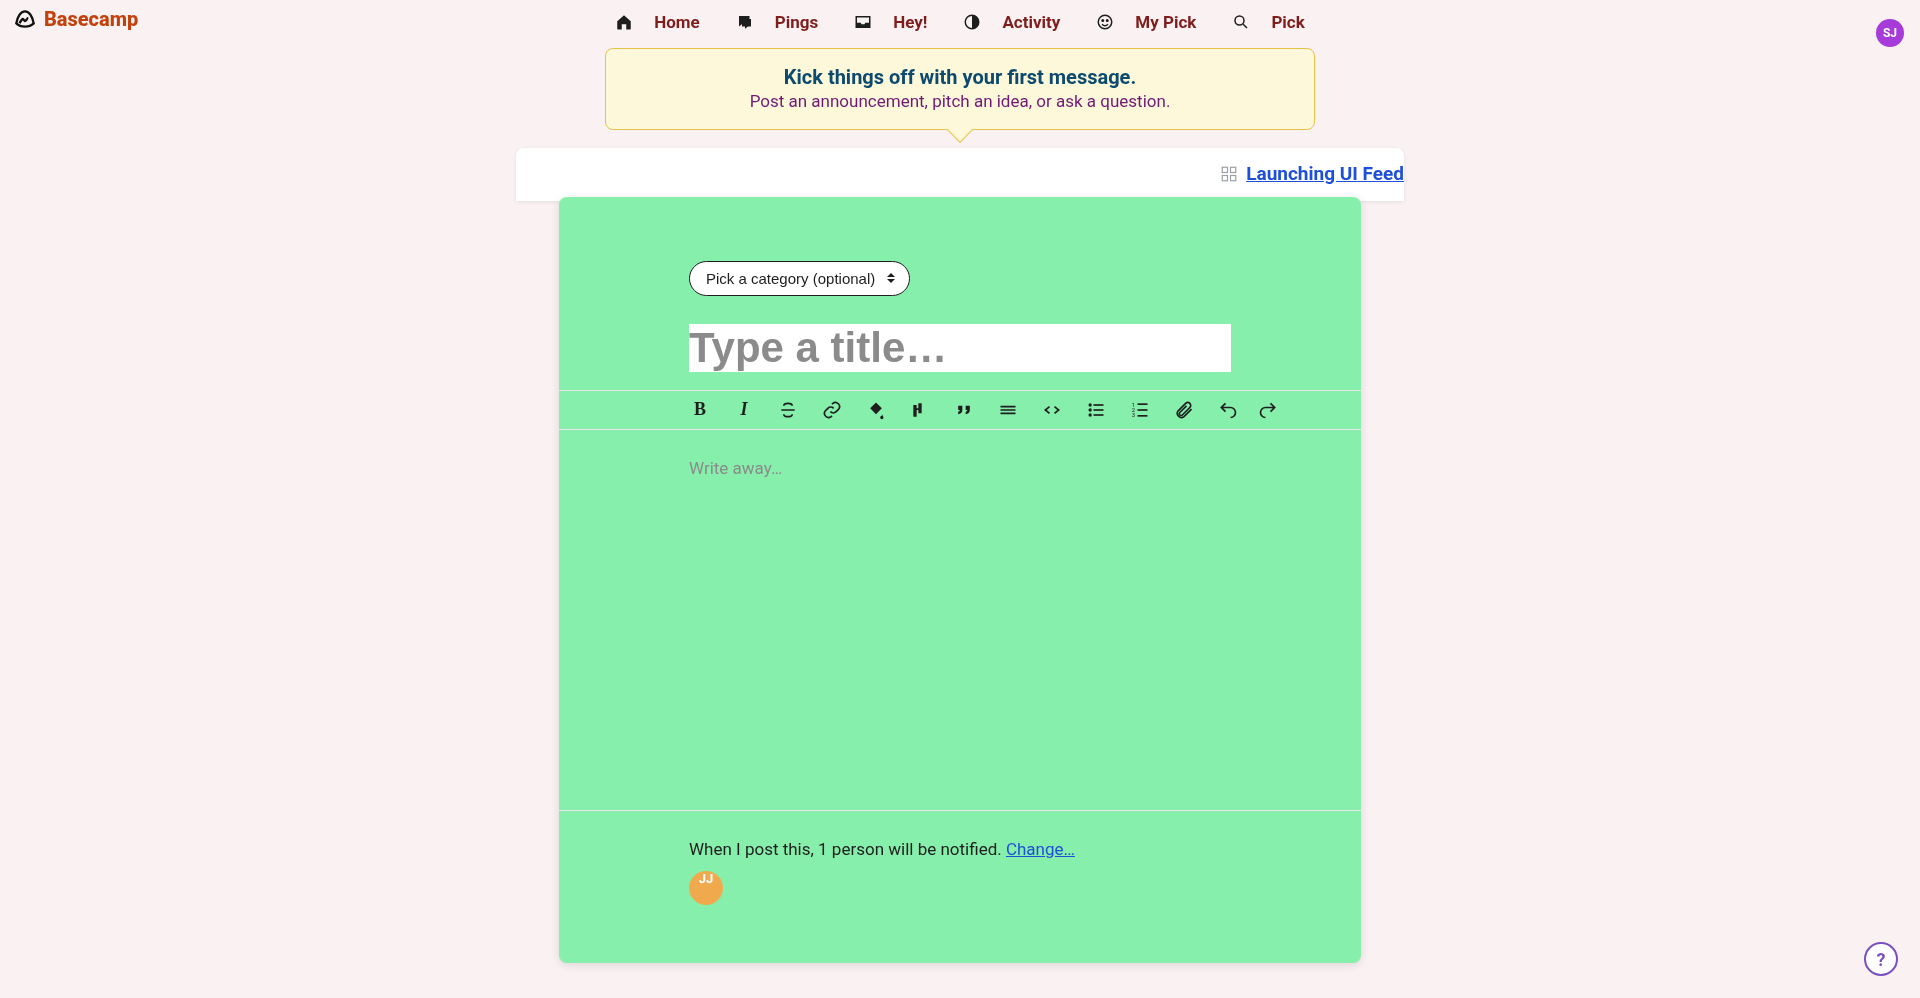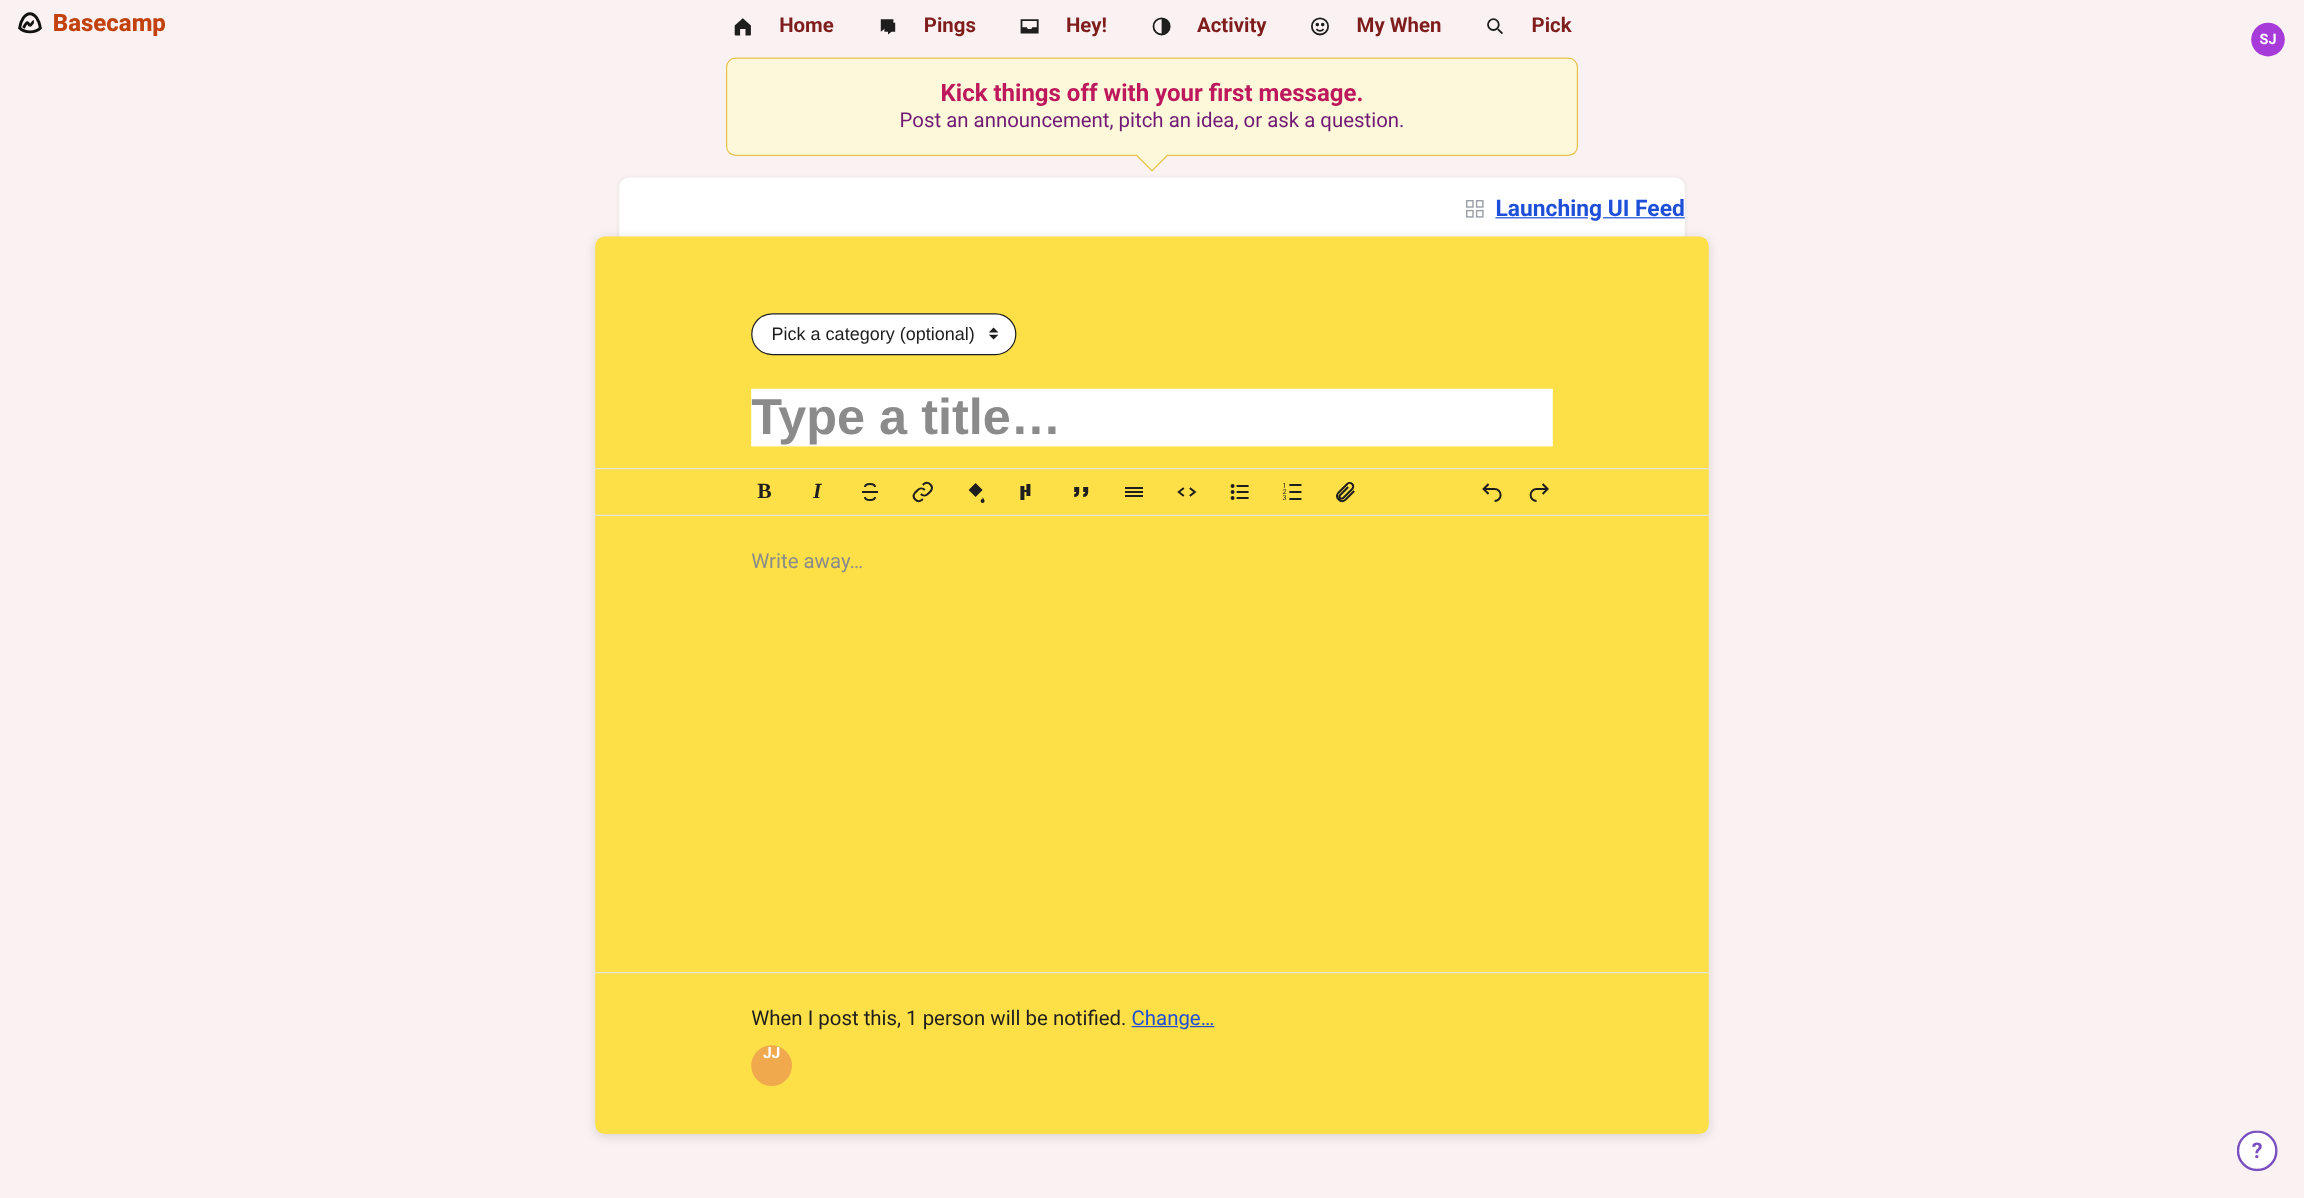--- a/index.html
+++ b/index.html
@@ -68,21 +68,21 @@
   .hint {
     width: 710px;
     margin: 8px auto 0;
     background: #fdf8da;
     border: 1px solid #e6c24a;
     border-radius: 8px;
     padding: 16px 24px 18px;
     text-align: center;
     position: relative;
   }
-  .hint h2 { font-size: 20px; font-weight: 700; margin-bottom: 2px; color:#be185d;}
+  .hint h2 { font-size: 20px; font-weight: 700; margin-bottom: 2px; color:#0c4a6e;}
   .hint p  { font-size: 17px; color:#701a75; }
   .hint::after {
     content: "";
     position: absolute;
     bottom: -10px;
     left: 50%;
     transform: translateX(-50%) rotate(45deg);
     width: 18px; height: 18px;
     background: #fdf8da;
     border-right: 1px solid #e6c24a;
@@ -105,26 +105,26 @@
     font-size: 19px;
     text-decoration: underline;
     display: inline-flex;
     align-items: center;
     gap: 8px;
   }
   .breadcrumb-link svg { width: 18px; height: 18px; stroke:#9aa0a6; }
 
   
   .panel {
-    width: 928px;
+    width: 802px;
     margin: -4px auto 0;
-    background: #fde047;
+    background: #86efac;
     border-radius: 8px;
     box-shadow: 0 2px 10px rgba(0,0,0,0.12);
-    padding-bottom: 40px;
+    padding-bottom: 58px;
     min-height: 640px;
     position: relative;
   }
   .panel-inner {
     padding: 64px 130px 0 130px;
   }
 
   .category-btn {
     border: 1px solid #1e1e1e;
     background: #fff;
@@ -281,21 +281,21 @@
         </svg>
       <span>Activity</span>
     </div>
     <div class="nav-item">
       <svg viewBox="0 0 24 24" fill="none" stroke="#1e1e1e" stroke-width="2">
           <circle cx="12" cy="12" r="9"></circle>
           <circle cx="9" cy="10" r="1" fill="#1e1e1e"></circle>
           <circle cx="15" cy="10" r="1" fill="#1e1e1e"></circle>
           <path d="M8 15c1 1 2 2 4 2s3-1 4-2"></path>
         </svg>
-      <span>My When</span>
+      <span>My Pick</span>
     </div>
     <div class="nav-item">
       <svg viewBox="0 0 24 24" fill="none" stroke="#1e1e1e" stroke-width="2">
           <circle cx="10" cy="10" r="6"></circle>
           <path d="M15 15l5 5"></path>
         </svg>
       <span>Pick</span>
     </div>
   </nav>
 

